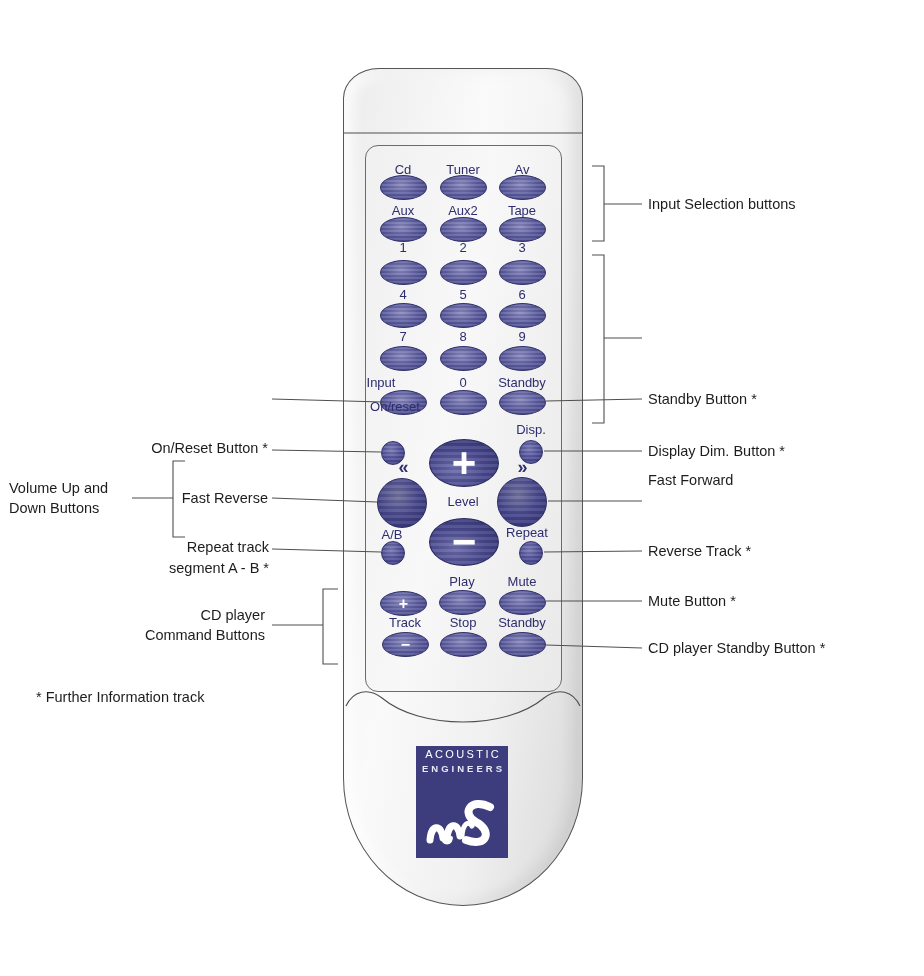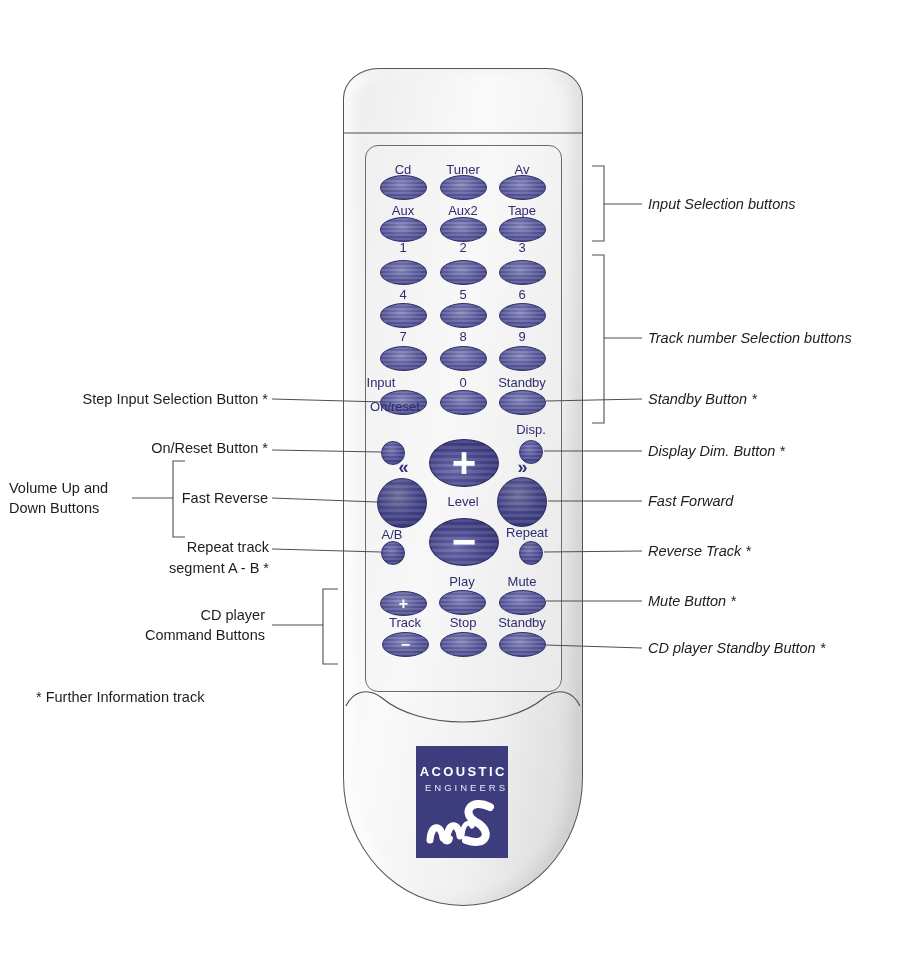--- a/index.html
+++ b/index.html
@@ -42,27 +42,27 @@
 
   
   .btn-label{position:absolute;z-index:4;height:17px;line-height:17px;text-align:center;
     font-size:13px;color:#2d2d70;}
   .chev{position:absolute;z-index:4;width:28px;height:20px;line-height:20px;text-align:center;
     font-size:18px;font-weight:bold;color:#2d2d70;letter-spacing:-1px;}
 
   
   .logo{position:absolute;left:416px;top:746px;width:92px;height:112px;background:#3d3d7e;
     z-index:3;text-align:center;}
-  .logo .l1{margin-top:18px;font-size:13px;font-weight:bold;letter-spacing:2.4px;text-indent:2.4px;color:#ffffff;}
-  .logo .l2{margin-top:3px;font-size:9.5px;font-weight:normal;letter-spacing:3px;text-indent:3px;color:#e9e9f8;text-align:right;}
+  .logo .l1{margin-top:2px;font-size:11px;font-weight:normal;letter-spacing:2.4px;text-indent:2.4px;color:#ffffff;}
+  .logo .l2{margin-top:3px;font-size:9.5px;font-weight:bold;letter-spacing:3px;text-indent:3px;color:#e9e9f8;}
   .logo svg{position:absolute;left:8px;top:48px;}
 
   
   .callout{position:absolute;font-size:14.5px;color:#1d1d1d;line-height:20px;white-space:pre-line;z-index:5;}
-  .r{left:648px;text-align:right;font-style:italic;}
+  .r{left:648px;text-align:right;}
   .ra{text-align:right;}
   .ctr{}
 
   
   #lines{position:absolute;left:0;top:0;z-index:6;pointer-events:none;}
 </style>
 </head>
 <body>
 
 <div id="stage">
@@ -160,29 +160,27 @@
         <path d="M6,46 C7,31 17,29 19,44" stroke-width="7"></path>
         <path d="M23,44 C24,29 34,27 36,42" stroke-width="7"></path>
         <path d="M19,44 C20,50 26,50 27,44" stroke-width="4"></path>
         <path d="M38,42 C39,30 44,26 48,32" stroke-width="5"></path>
         <path d="M66,13 C46,3 37,20 52,28 C68,36 64,54 42,46" stroke-width="8"></path>
       </g>
     </svg>
   </div>
 
   <div class="callout r" style="top:194px">Input Selection buttons</div>
-  <div class="callout r" style="top:328px">Track number Selection buttons</div>
   <div class="callout r" style="top:389px">Standby Button *</div>
   <div class="callout r" style="top:441px">Display Dim. Button *</div>
-  <div class="callout r" style="top:491px">Fast Forward</div>
+  <div class="callout r" style="top:470px">Fast Forward</div>
   <div class="callout r" style="top:541px">Reverse Track *</div>
   <div class="callout r" style="top:591px">Mute Button *</div>
   <div class="callout r" style="top:638px">CD player Standby Button *</div>
 
-  <div class="callout ra" style="right:656px;top:389px">Step Input Selection Button *</div>
   <div class="callout ra" style="right:656px;top:438px">On/Reset Button *</div>
   <div class="callout ctr" style="left:9px;top:478px;width:160px">Volume Up and
 Down Buttons</div>
   <div class="callout ra" style="right:656px;top:488px">Fast Reverse</div>
   <div class="callout ra" style="right:655px;top:537px;line-height:21px">Repeat track
 segment A - B *</div>
   <div class="callout ra" style="right:659px;top:605px">CD player
 Command Buttons</div>
   <div class="callout" style="left:36px;top:687px">* Further Information track</div>
 

